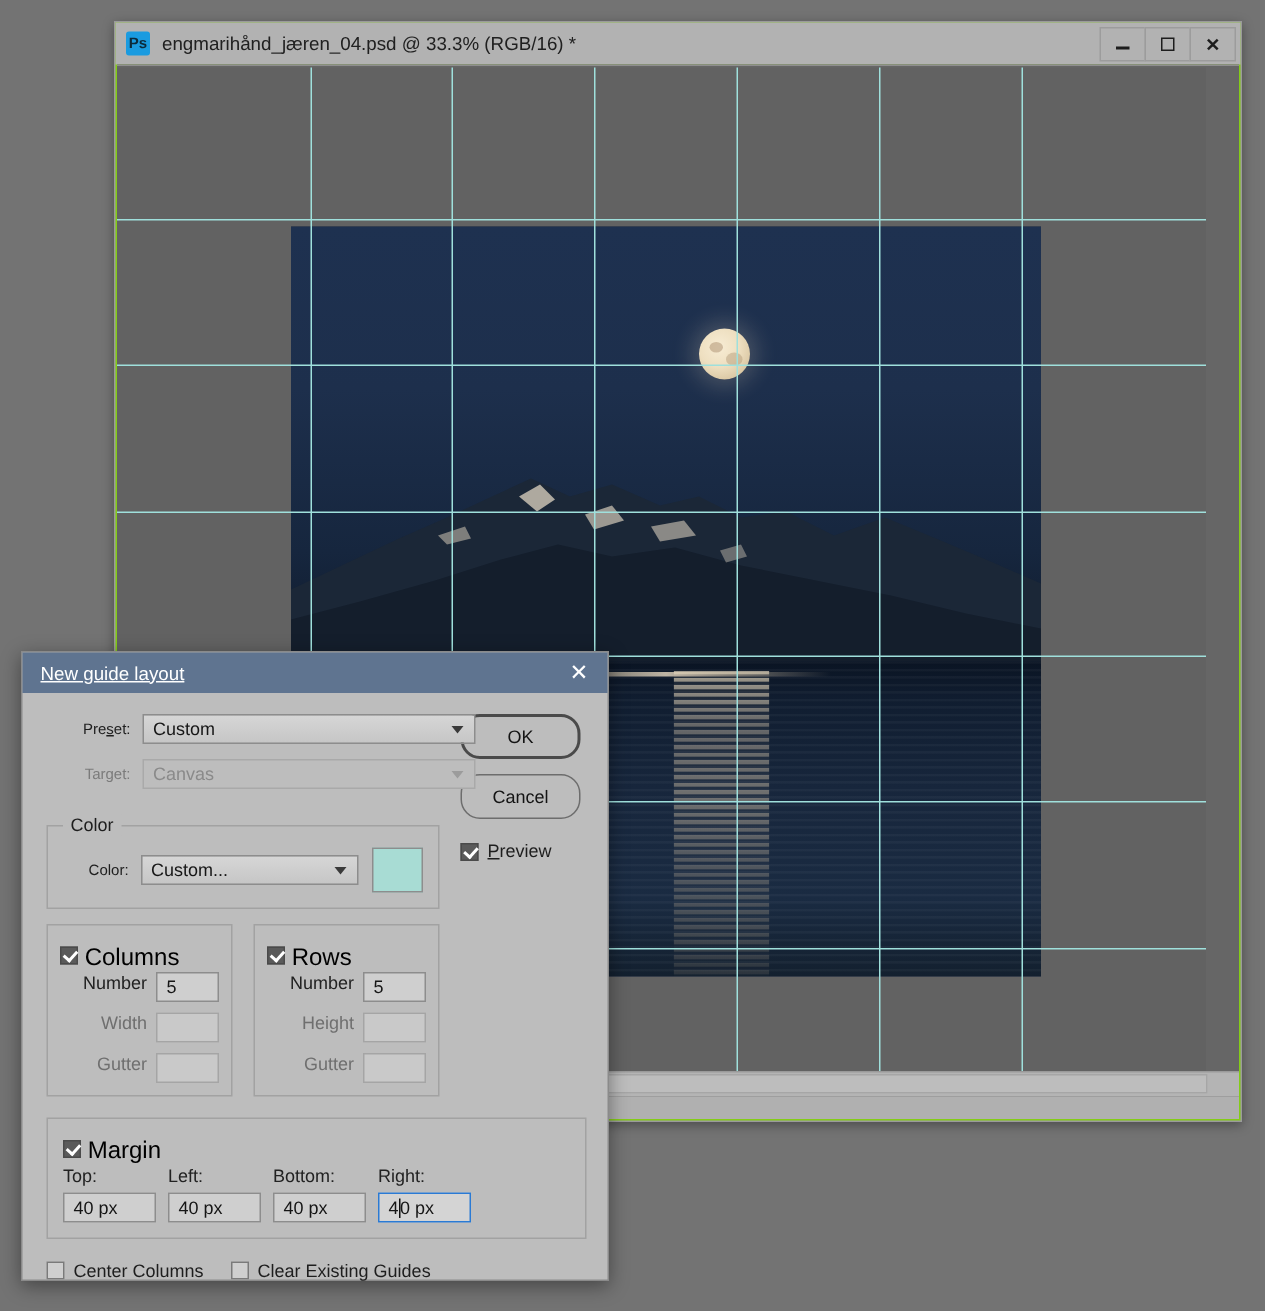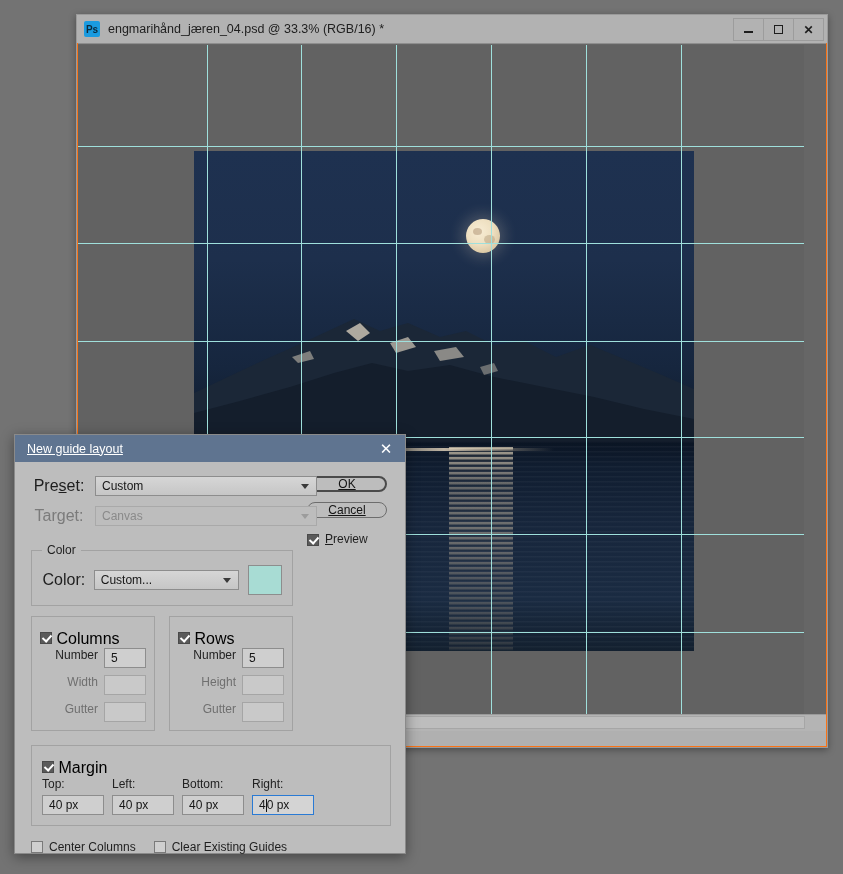--- a/index.html
+++ b/index.html
@@ -19,21 +19,21 @@
     background: #737373;
   }
 
   
   .ps-window {
     position: absolute;
     left: 76px;
     top: 14px;
     width: 752px;
     height: 734px;
-    background: #f97316;
+    background: #84cc16;
     border: 1px solid #9a9a9a;
     box-sizing: border-box;
     box-shadow: 0 2px 7px rgba(0,0,0,0.35);
   }
 
   .ps-titlebar {
     position: absolute;
     left: 0; top: 0;
     width: 100%;
     height: 28px;
@@ -245,23 +245,23 @@
   .dlg-close {
     width:22px; height:22px;
     display:flex; align-items:center; justify-content:center;
     color:#ffffff; font-size:15px; line-height:1;
     font-family:"Liberation Sans", sans-serif;
   }
   .dlg-body { position:relative; padding: 14px 16px; }
 
   .row { display:flex; align-items:center; margin-bottom: 10px; }
   .lbl {
-    font-size:16px; color:#1e1e1e;
+    font-size:10px; color:#1e1e1e;
     font-family:"Liberation Sans", sans-serif;
-    text-align:center;
+    text-align:right;
   }
   .lbl.dim { color:#7b7b7b; }
   .u { text-decoration: underline; }
 
   .select {
     position:relative;
     height: 20px;
     background: linear-gradient(#d6d6d6, #c6c6c6);
     border: 1px solid #8d8d8d;
     box-sizing:border-box;
@@ -283,32 +283,31 @@
     margin-top:-2px;
     width:0; height:0;
     border-left:4px solid transparent;
     border-right:4px solid transparent;
     border-top:5px solid #3a3a3a;
   }
   .select.disabled .caret { border-top-color:#9c9c9c; }
 
   .btn {
     width: 80px;
-    height: 16px;
+    height: 30px;
     border-radius: 13px;
     background: #bdbdbd;
     border: 1px solid #6d6d6d;
     box-sizing:border-box;
     display:flex;
     align-items:center;
     justify-content:center;
     font-size:12px;
     color:#141414;
     font-family:"Liberation Sans", sans-serif;
-    text-decoration:underline;
   }
   .btn.primary { border: 2px solid #4a4a4a; }
 
   .group {
     position:relative;
     border:1px solid #a2a2a2;
     padding: 14px 10px 10px 10px;
     margin-top: 24px;
   }
   .group > .legend {

